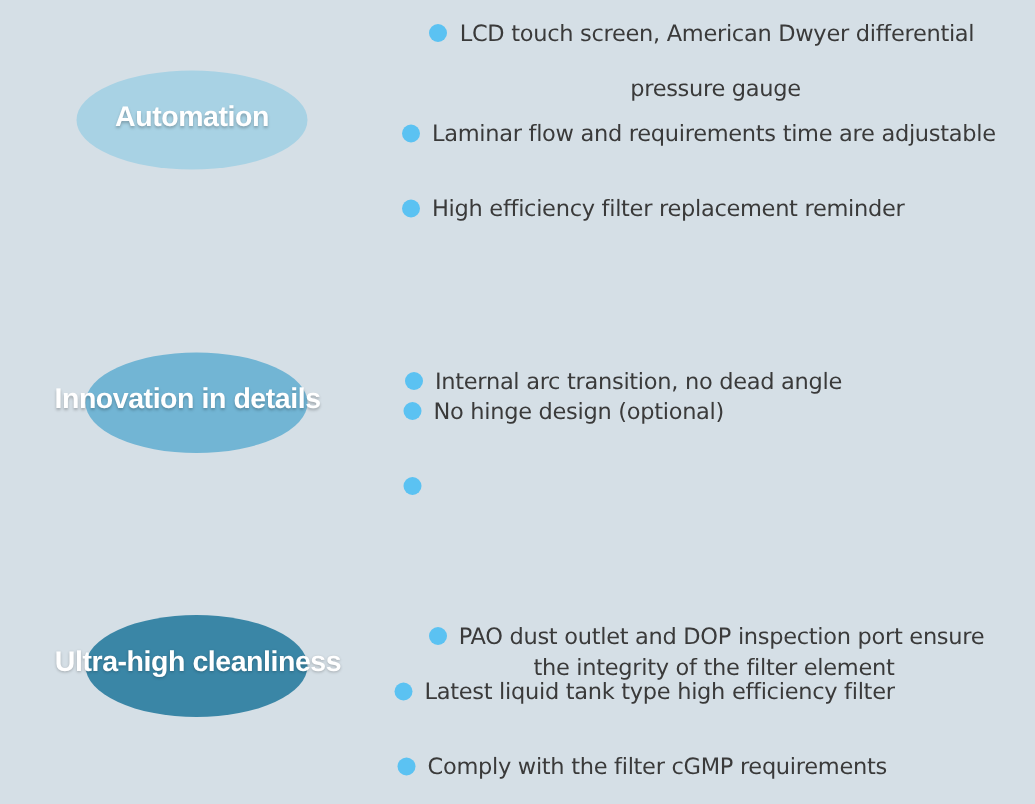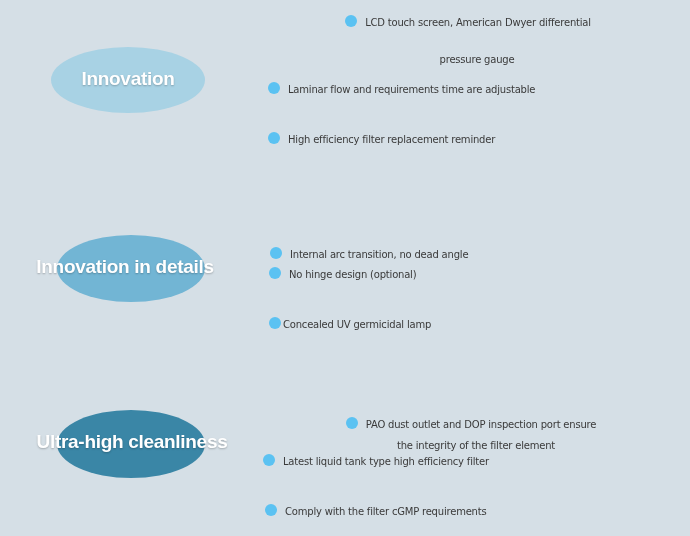--- a/index.html
+++ b/index.html
@@ -12,34 +12,34 @@
   }
   .ellipse-label {
     position: absolute; white-space: nowrap; color: #ffffff;
     font-family: "Liberation Sans", sans-serif; font-weight: bold; font-size: 19px;
     text-shadow: 0 1px 2px rgba(0,0,0,0.25);
     transform: translate(-50%, -50%);
     letter-spacing: -0.3px;
   }
   .item {
     position: absolute; white-space: nowrap; color: #3a3a3a;
-    font-family: "DejaVu Sans", sans-serif; font-size: 10px; line-height: 21px;
+    font-family: "DejaVu Sans", sans-serif; font-size: 15px; line-height: 21px;
     letter-spacing: -0.2px;
   }
   .bullet {
     display: inline-block; width: 12px; height: 12px; border-radius: 50%;
     background: #5bc2f2; vertical-align: -1px; margin-right: 8px;
   }
   .center { text-align: center; }
 </style>
 </head>
 <body>
 
 <div class="ellipse" style="left:51px; top:47px; width:154px; height:66px; background:#a8d2e4;"></div>
-<div class="ellipse-label" style="left:128px; top:79px;">Innovation</div>
+<div class="ellipse-label" style="left:128px; top:79px;">Automation</div>
 
 <div class="item center" style="left:268px; top:12px; width:400px;">
   <div><span class="bullet"></span><span>LCD touch screen, American Dwyer differential</span></div>
   <div style="padding-left:18px;margin-top:16px;">pressure gauge</div>
 </div>
 <div class="item" style="left:268px; top:79px;">
   <span class="bullet"></span><span>Laminar flow and requirements time are adjustable</span>
 </div>
 <div class="item" style="left:268px; top:129px;">
   <span class="bullet"></span><span>High efficiency filter replacement reminder</span>
@@ -48,21 +48,21 @@
 <div class="ellipse" style="left:57px; top:235px; width:148px; height:67px; background:#72b5d4;"></div>
 <div class="ellipse-label" style="left:125px; top:267px;">Innovation in details</div>
 
 <div class="item" style="left:270px; top:211px;margin-top:33px;">
   <span class="bullet"></span><span>Internal arc transition, no dead angle</span>
 </div>
 <div class="item" style="left:269px; top:264px;">
   <span class="bullet"></span><span>No hinge design (optional)</span>
 </div>
 <div class="item" style="left:269px; top:314px;">
-  <span class="bullet" style="margin-right:2px;"></span><span>Concealed UV germicidal lamp</span>
+  <span class="bullet" style="margin-right:2px;"></span>
 </div>
 
 <div class="ellipse" style="left:57px; top:410px; width:148px; height:68px; background:#3a86a6;"></div>
 <div class="ellipse-label" style="left:132px; top:442px;">Ultra-high cleanliness</div>
 
 <div class="item center" style="left:266px; top:414px; width:410px;">
   <div><span class="bullet"></span><span>PAO dust outlet and DOP inspection port ensure</span></div>
   <div style="padding-left:10px;">the integrity of the filter element</div>
 </div>
 <div class="item" style="left:263px; top:451px;">

